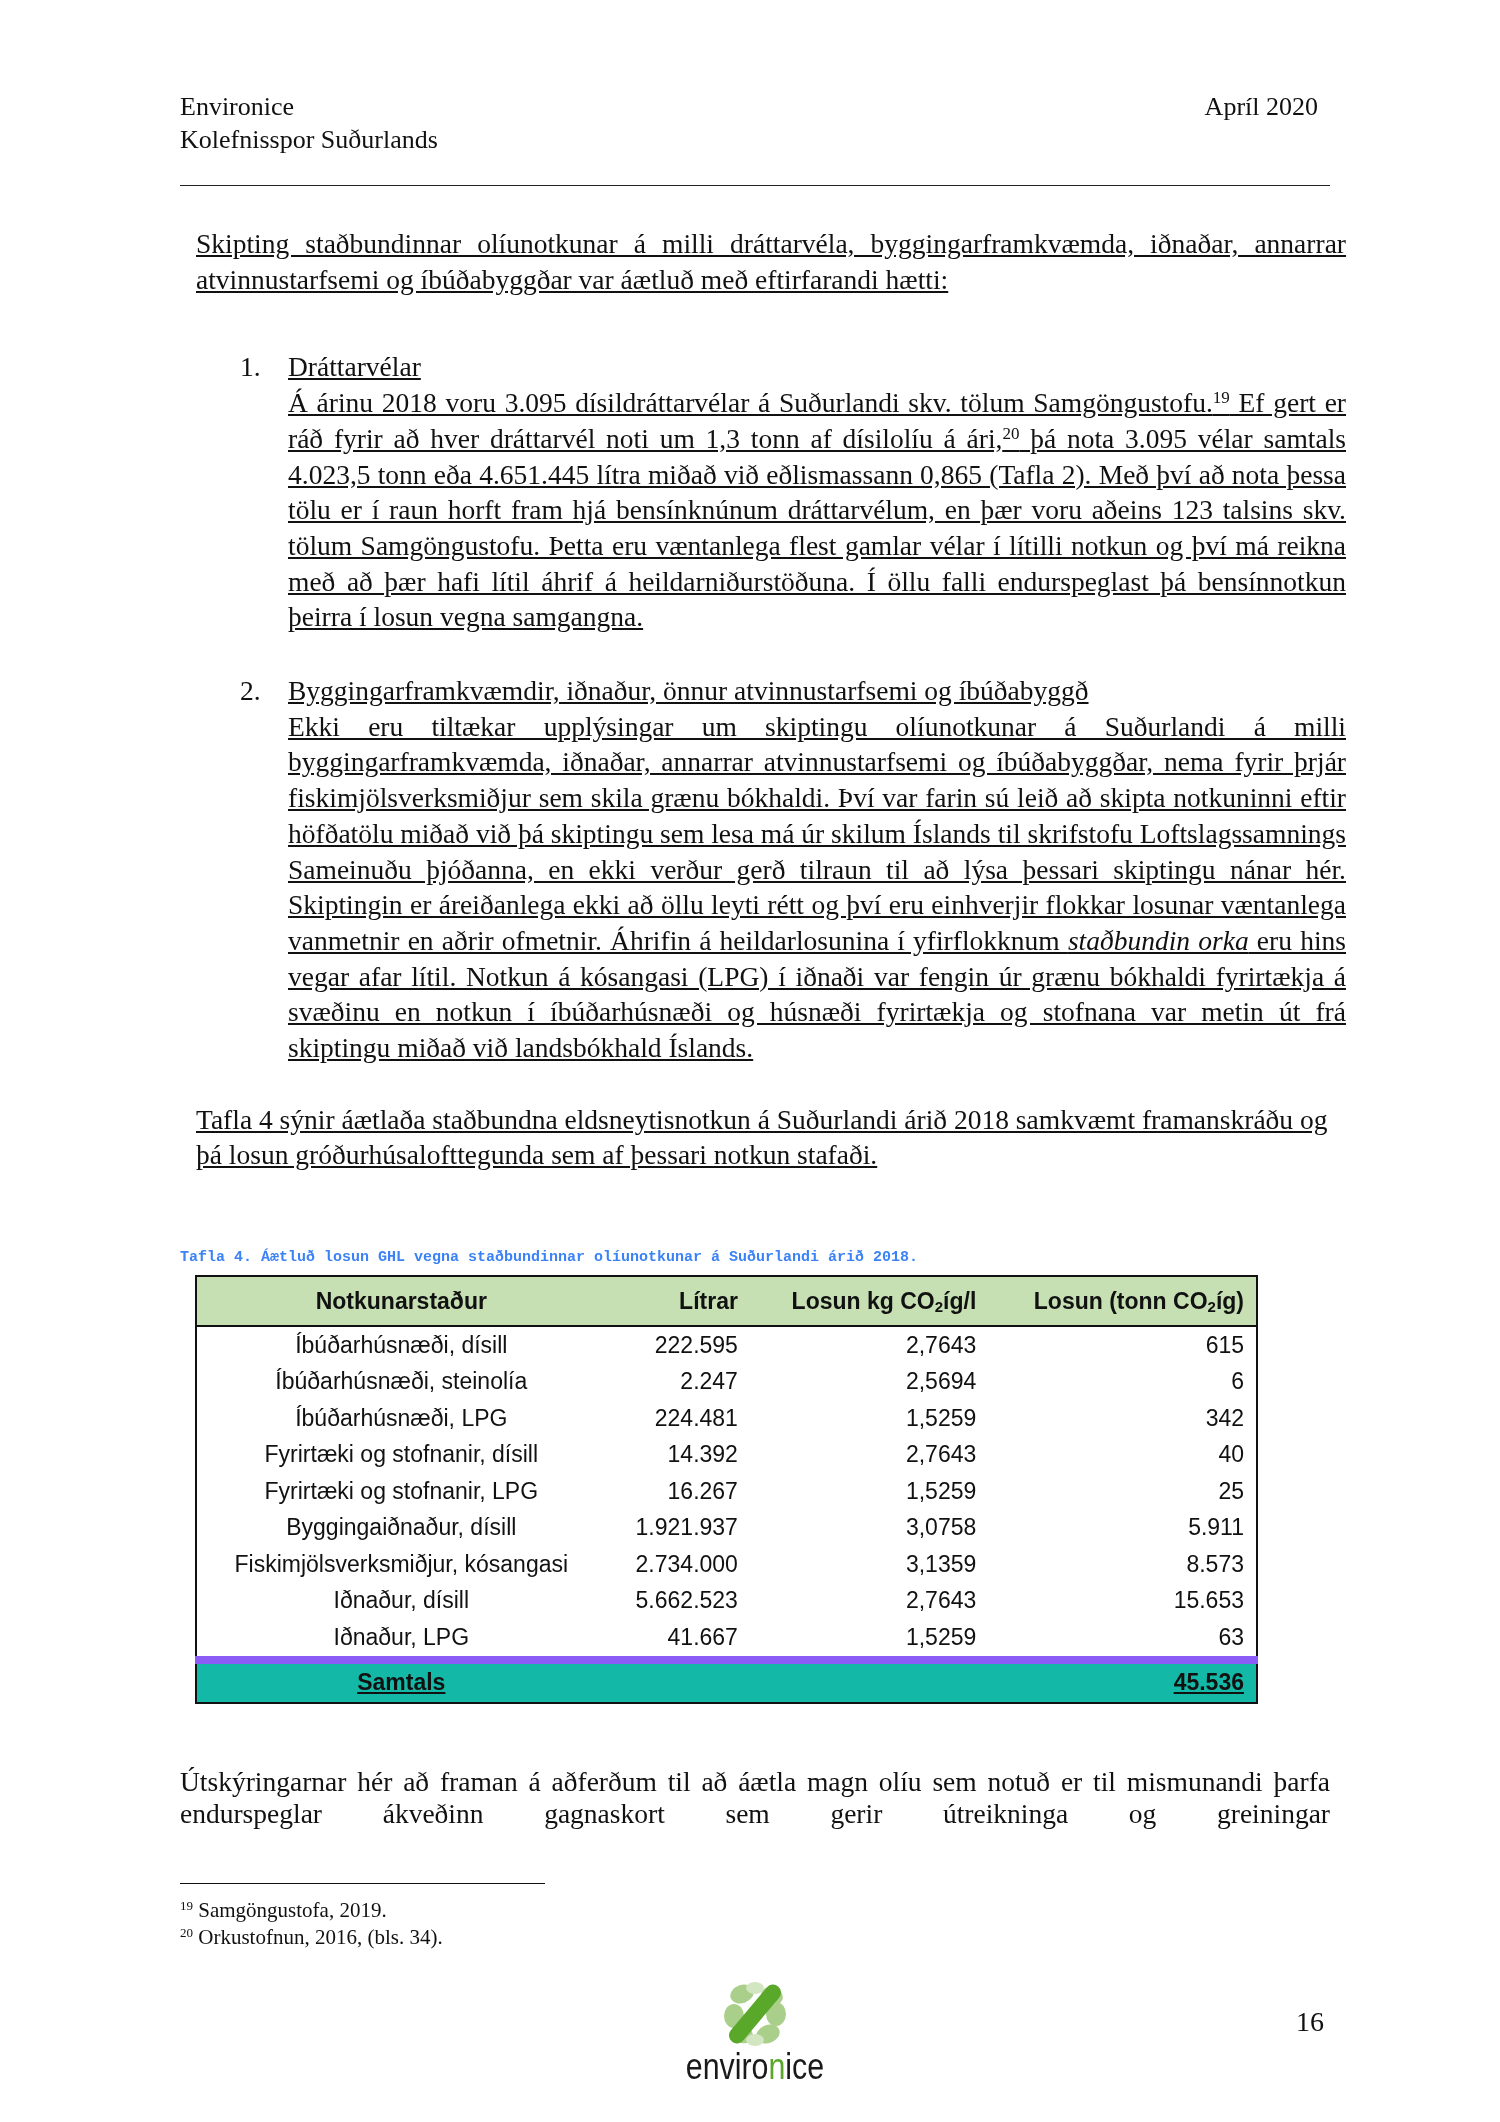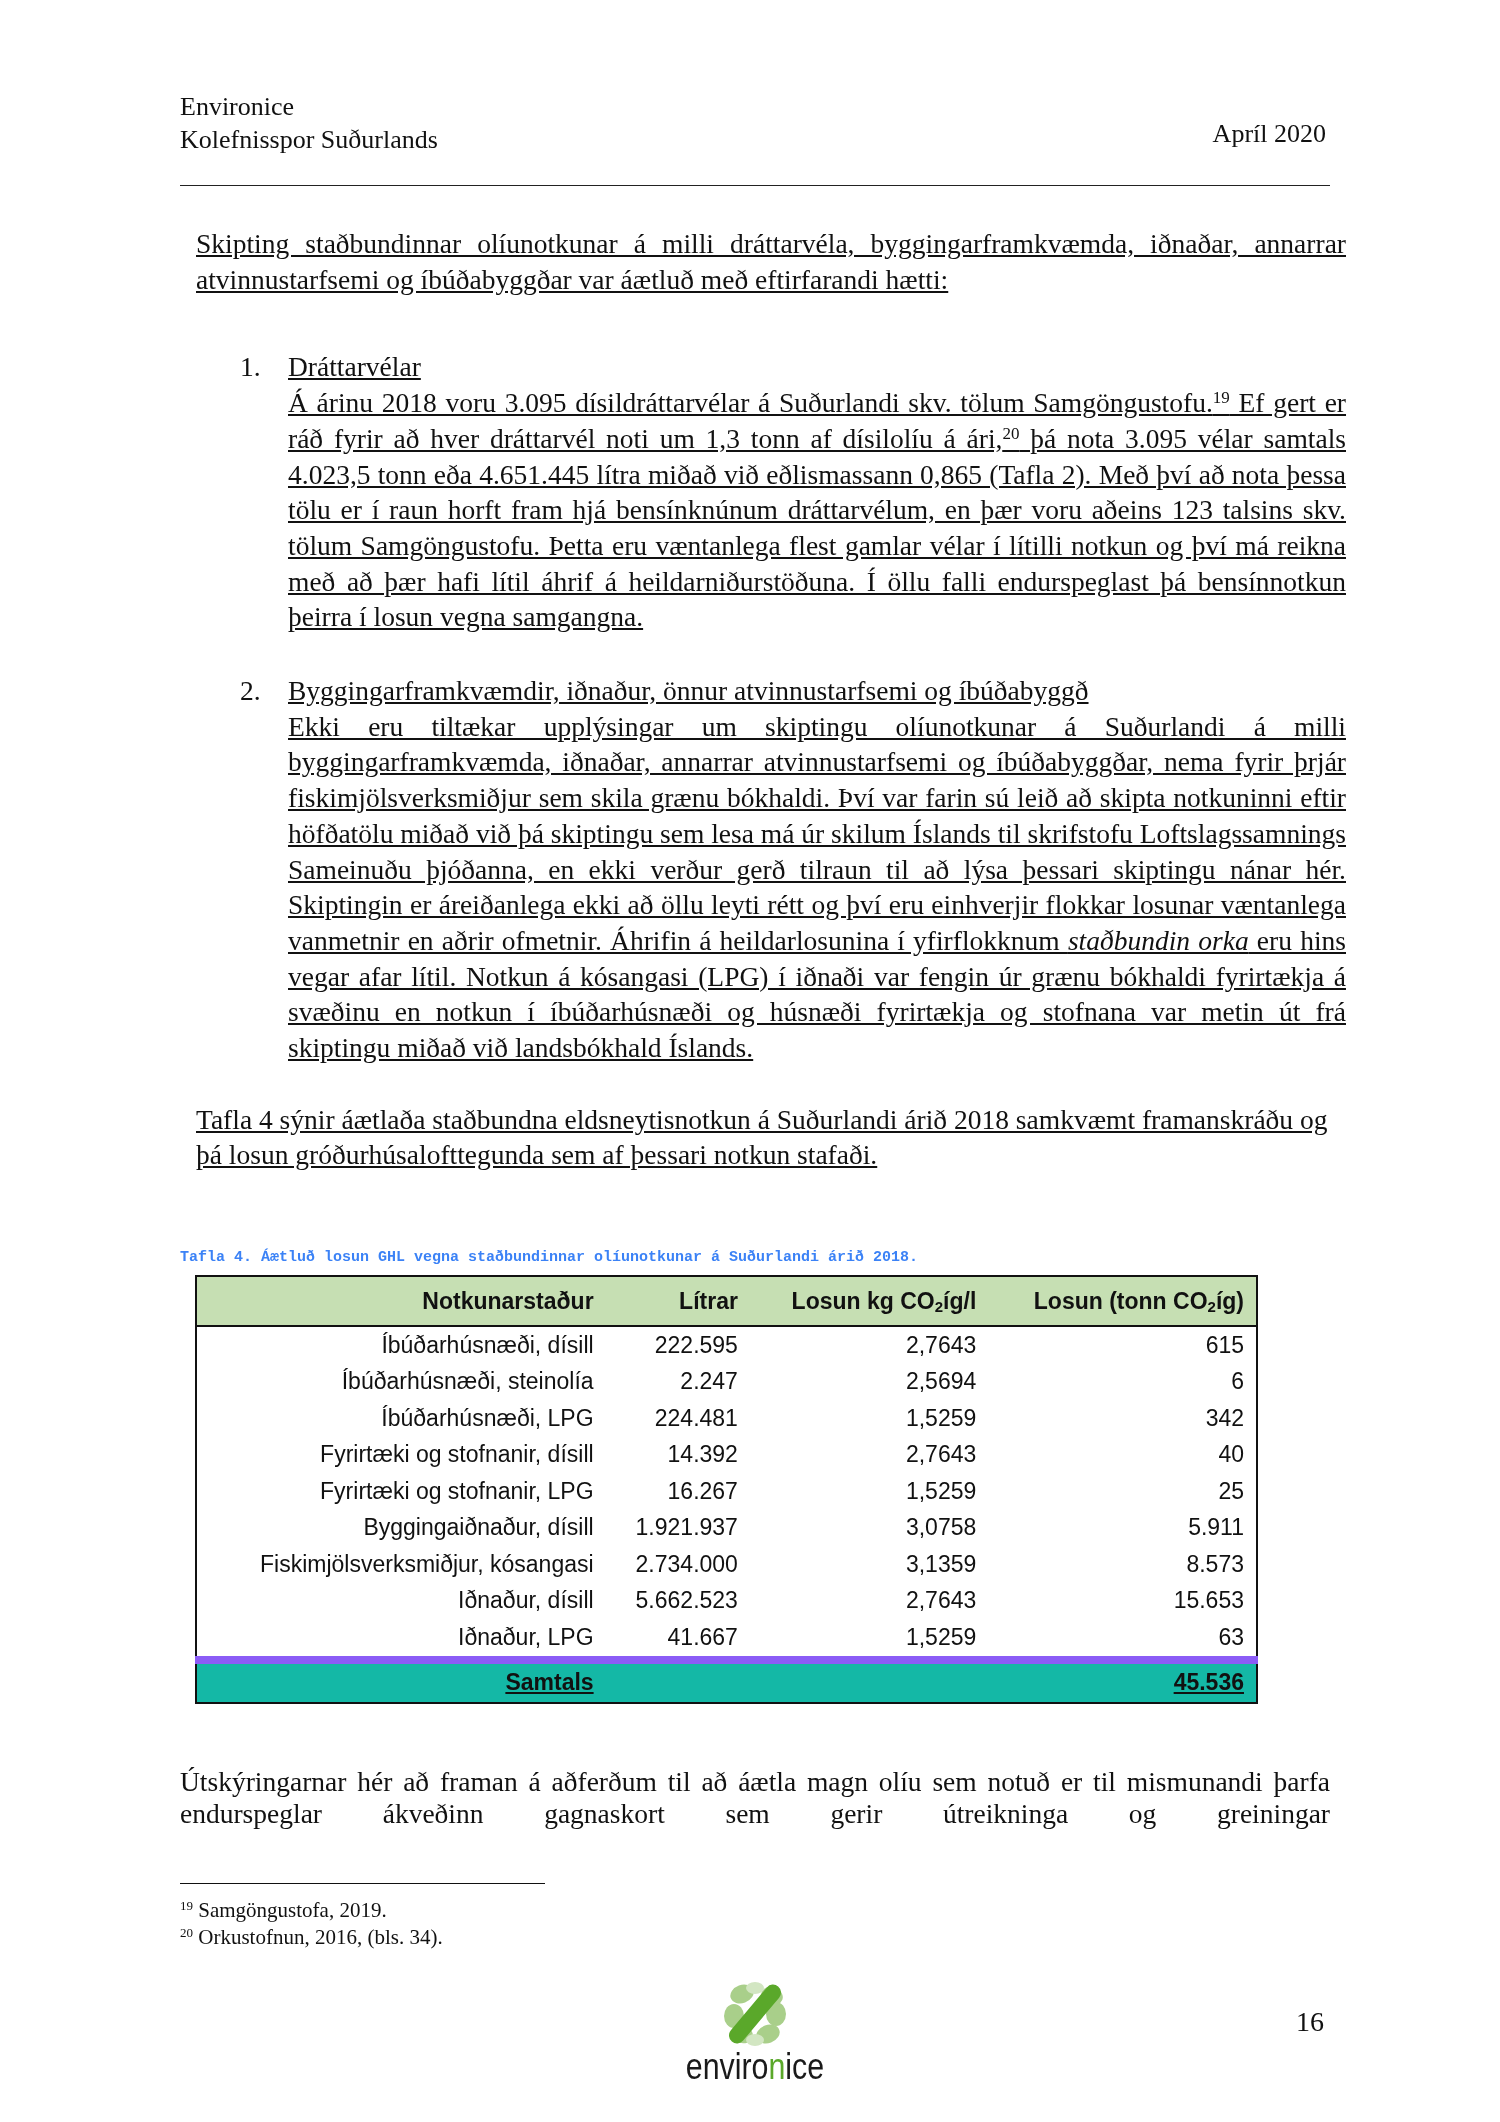--- a/index.html
+++ b/index.html
@@ -1,39 +1,39 @@
 <!DOCTYPE html>
 <html><head>
 <meta charset="utf-8">
 <style>
   html, body { margin: 0; padding: 0; background: #ffffff; }
   body { width: 1500px; height: 2122px; position: relative; overflow: hidden;
          font-family: "Liberation Serif", "DejaVu Serif", serif; color: #111; }
   .page { position: absolute; left: 0; top: 0; width: 1408px; height: 2122px; }
   .header { position: absolute; left: 180px; top: 90px; width: 1150px; font-size: 26px; line-height: 33px; }
-  .header .right { position: absolute; right: 4px; top: 0; margin-top: 27px; }
+  .header .right { position: absolute; right: 12px; top: 0; }
   .header-rule { position: absolute; left: 180px; top: 185px; width: 1150px; border-top: 1.5px solid #222; }
   .body { position: absolute; left: 196px; top: 226px; width: 1150px; font-size: 27.5px; line-height: 35.7px; text-decoration: underline; }
   p { margin: 0; text-align: justify; }
   .list { margin: 0; padding: 0; list-style: none; }
   .list li { position: relative; padding-left: 92px; }
   .list .num { position: absolute; left: 44px; top: 0; }
   .list .title { display: block; text-align: left; }
   .gap1 { height: 52px; }
   .gap2 { height: 38px; }
   .gap3 { height: 36px; }
   sup { font-size: 17px; line-height: 0; vertical-align: 9px; }
   .caption { position: absolute; left: 180px; top: 1249px; font-size: 15px; color: #3b82f6; font-weight: bold;
              font-family: Liberation Mono, monospace; }
   table.data { position: absolute; left: 195px; top: 1275px; width: 1063px; border-collapse: collapse;
                font-family: "Liberation Sans", "DejaVu Sans", sans-serif; font-size: 23px; border: 2px solid #111; }
   table.data th, table.data td { padding: 0 12px; height: 36.5px; white-space: nowrap; }
   table.data thead tr { background: #c6dfb3; border-bottom: 2px solid #111; }
   table.data thead th { height: 48px; font-weight: bold; }
-  table.data .l { text-align: right; }
+  table.data .l { text-align: center; }
   table.data .r { text-align: right; }
   table.data tfoot tr { background: #14b8a6; border-top: 8px solid #8b5cf6; text-decoration: underline; }
   table.data tfoot td { font-weight: bold; height: 38px; }
   .sub2 { font-size: 15px; vertical-align: -3px; }
   .para-after { position: absolute; left: 180px; top: 1766px; width: 1150px; font-size: 27.5px; line-height: 32px; }
   .fn-rule { position: absolute; left: 180px; top: 1883px; width: 365px; border-top: 1.5px solid #111; }
   .footnotes { position: absolute; left: 180px; top: 1897px; font-size: 21px; line-height: 27px; }
   .footnotes sup { font-size: 13px; vertical-align: 7px; }
   .logo { position: absolute; left: 665px; top: 1982px; width: 180px; height: 112px; }
   .logo svg { position: absolute; left: 55px; top: 0; }

